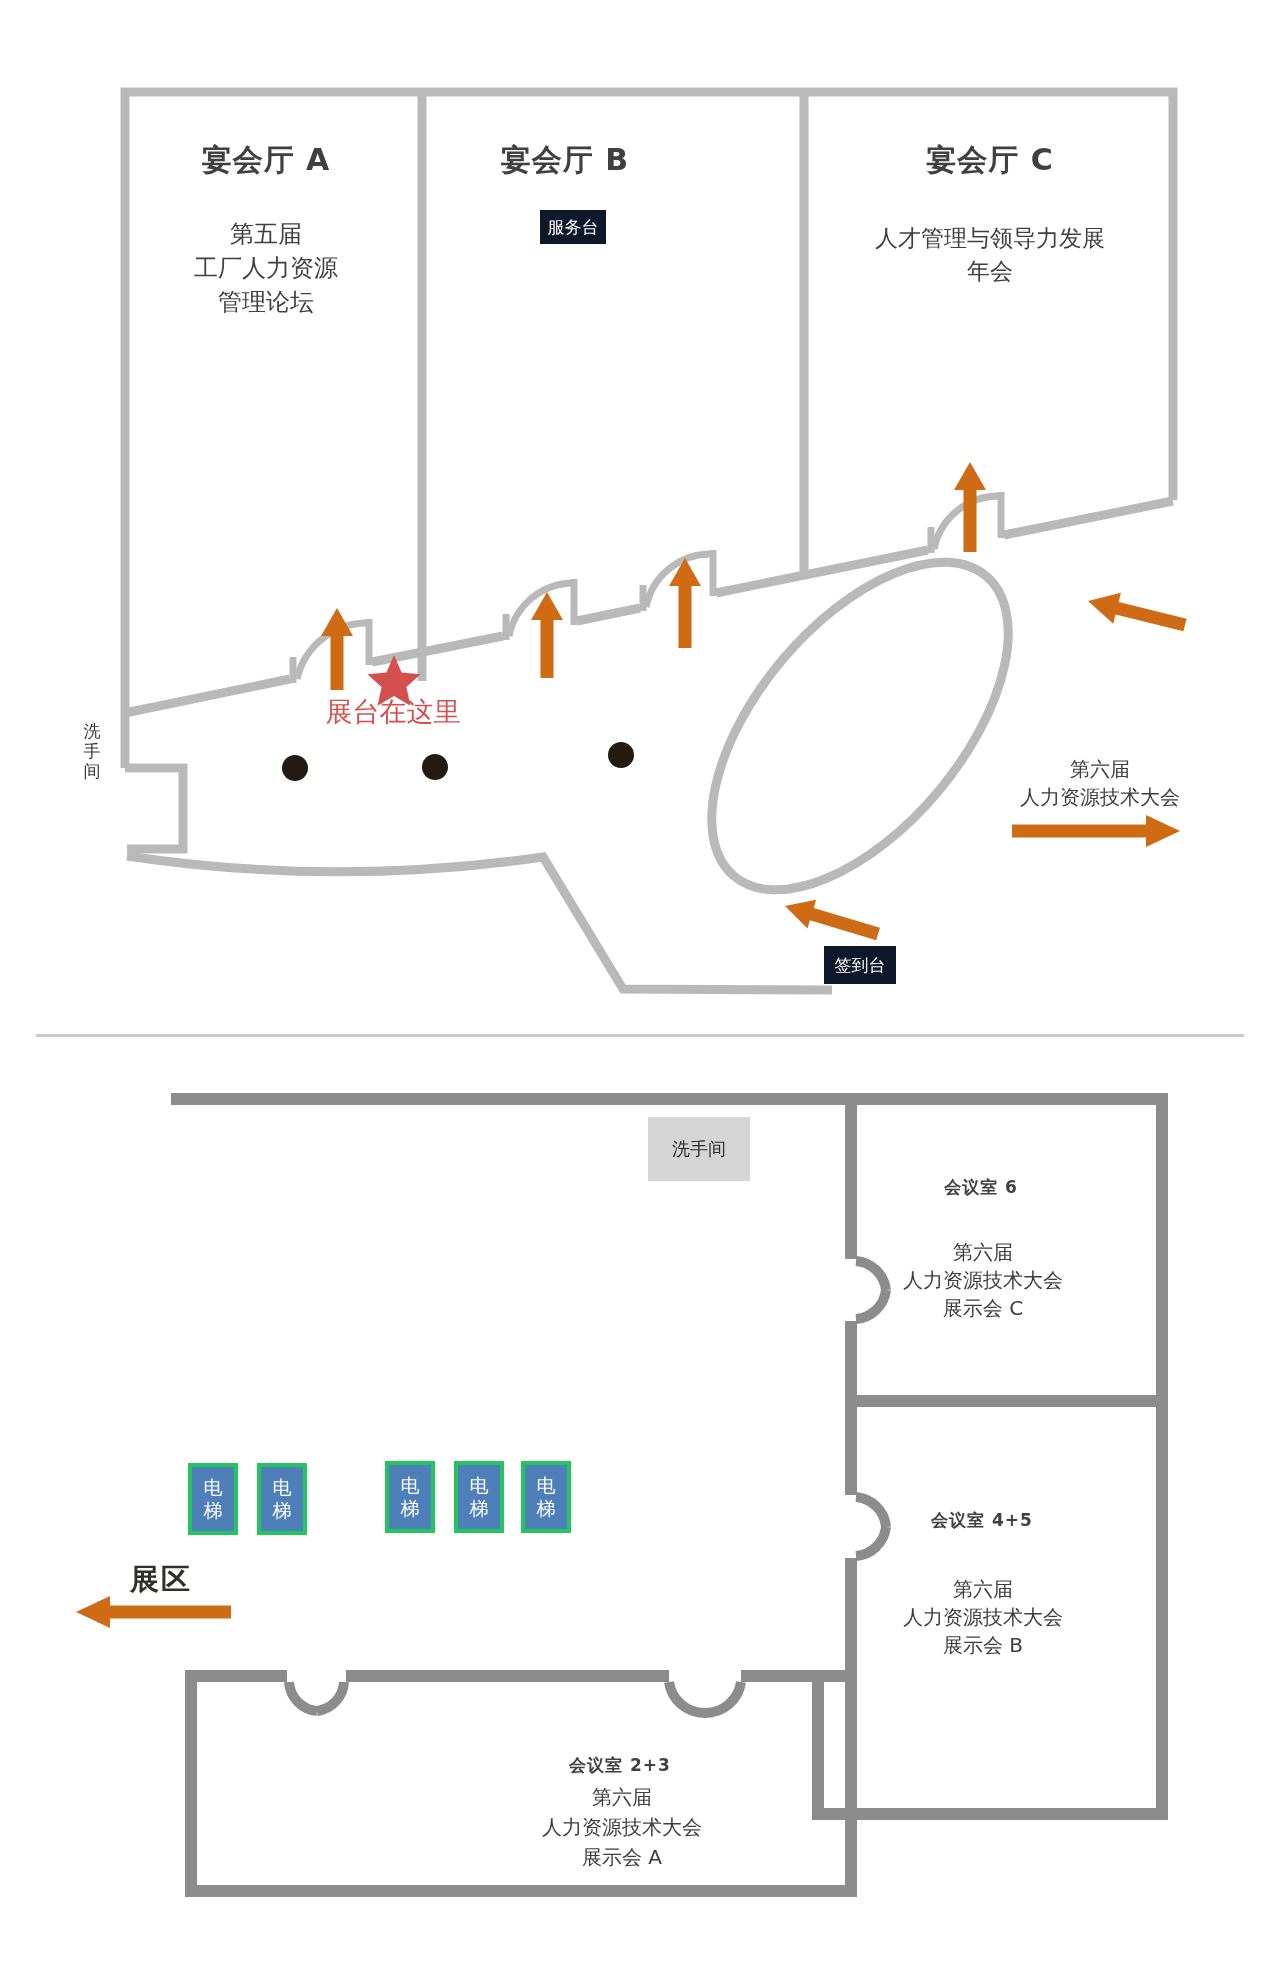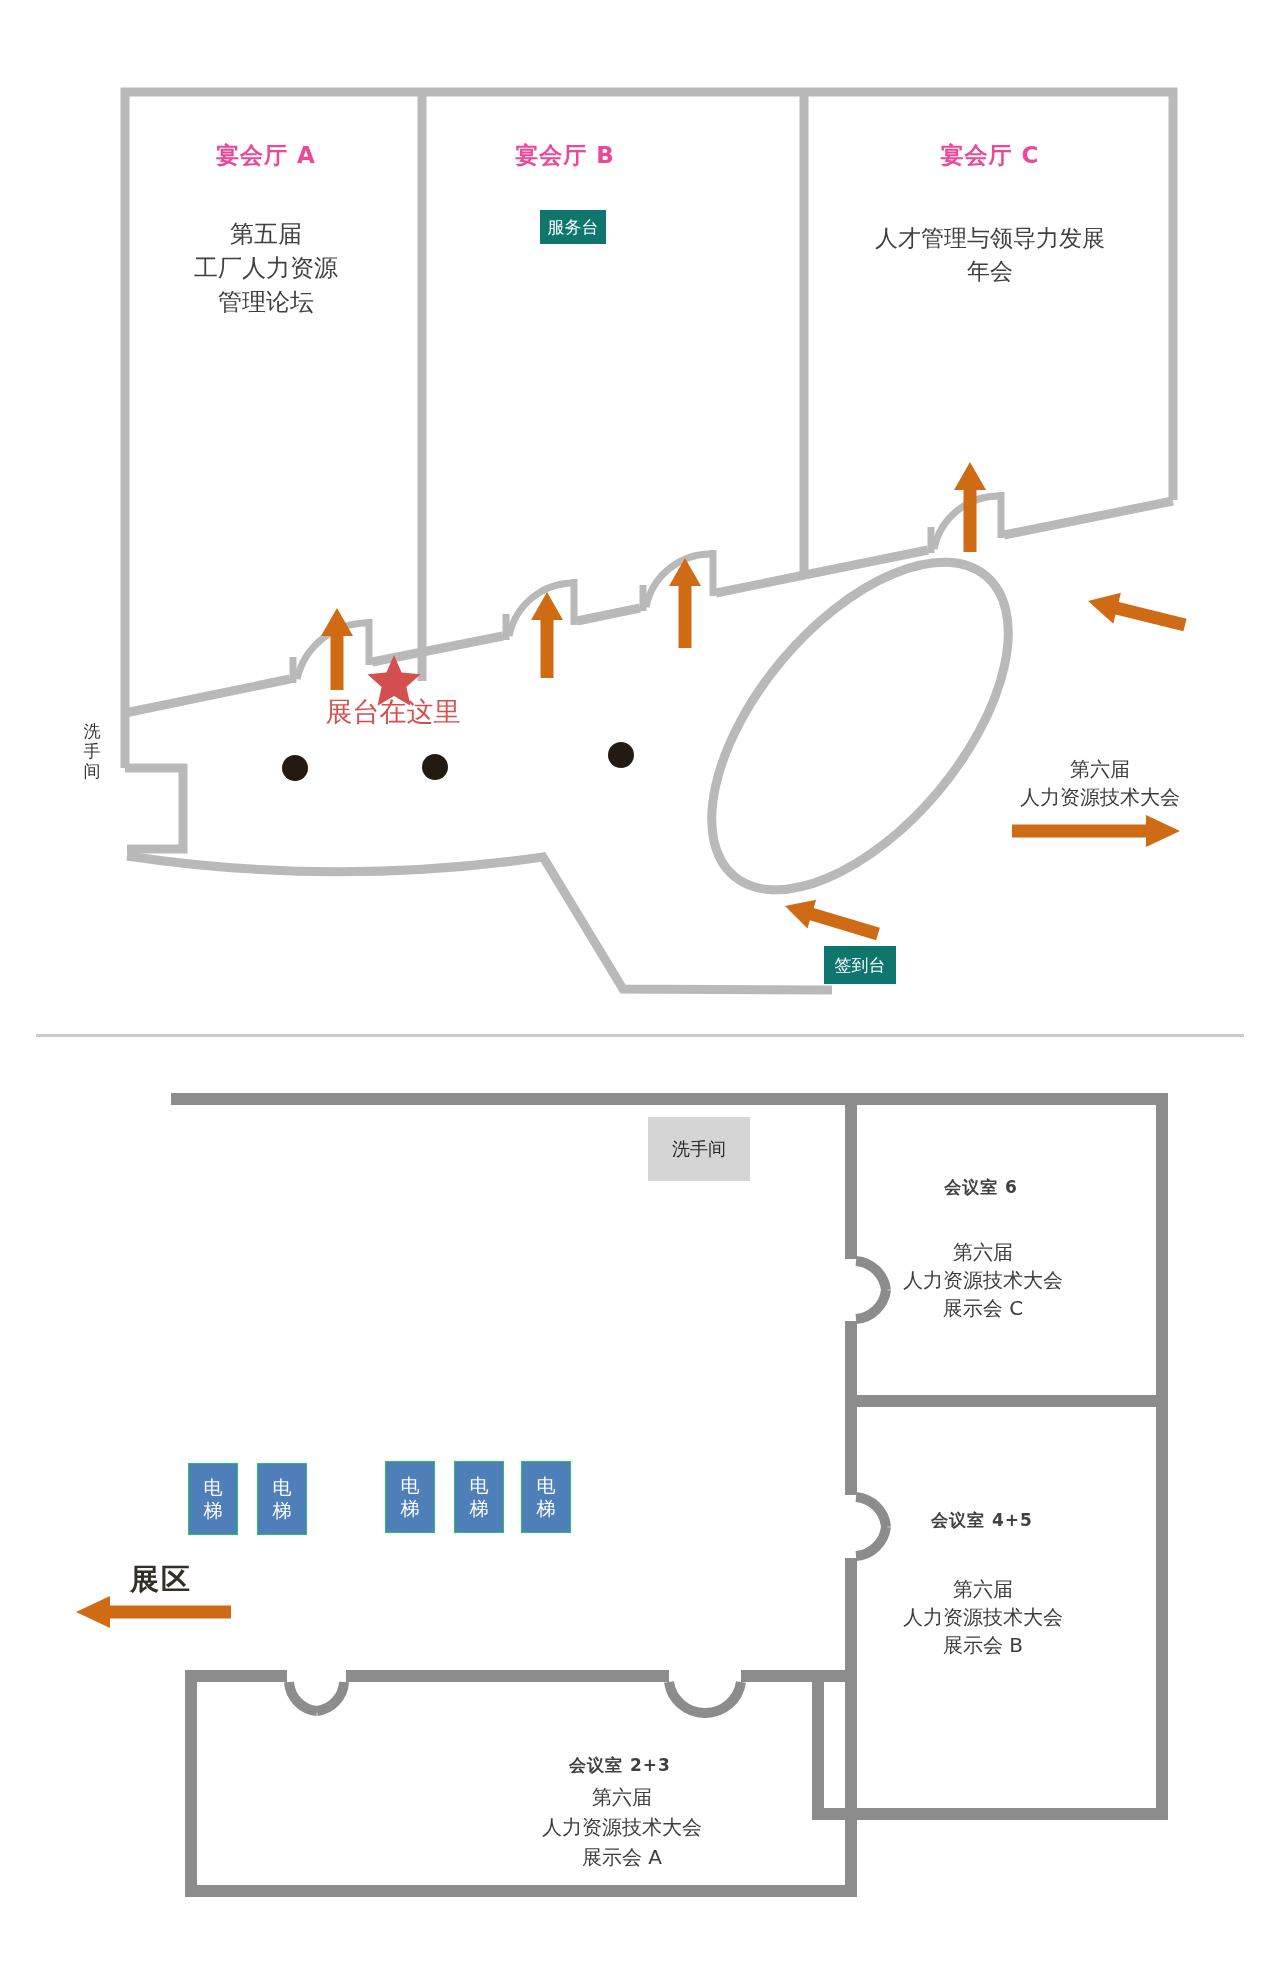--- a/index.html
+++ b/index.html
@@ -2,41 +2,41 @@
 <html><head>
 <meta charset="utf-8">
 <style>
   html,body{margin:0;padding:0;background:#ffffff;}
   #canvas{
     position:relative;width:1280px;height:1984px;background:#ffffff;overflow:hidden;
     font-family:"DejaVu Sans","Liberation Sans",sans-serif;
   }
   #plan-svg{position:absolute;left:0;top:0;}
   .lbl{position:absolute;text-align:center;}
-  .hall-title{font-size:23px;font-weight:bold;color:#ec4899;letter-spacing:1px;}
+  .hall-title{font-size:30px;font-weight:bold;color:#404040;letter-spacing:1px;}
   .room-title{font-size:17px;font-weight:bold;color:#404040;letter-spacing:1px;}
   .event{font-size:24px;color:#404040;line-height:34px;}
   .event2{font-size:20px;color:#3d3d3d;line-height:28px;}
   .badge-orange{
-    position:absolute;background:#0f766e;color:#ffffff;font-size:17px;
+    position:absolute;background:#0f172a;color:#ffffff;font-size:17px;
     display:flex;align-items:center;justify-content:center;
   }
   .badge-gray{
     position:absolute;background:#d5d5d5;color:#2b2b2b;font-size:18px;
     display:flex;align-items:center;justify-content:center;
   }
   .vtext{
     position:absolute;width:22px;word-break:break-all;line-height:20px;
     font-size:17px;color:#333333;text-align:center;
   }
   .booth-label{font-size:27px;color:#d4504e;font-weight:500;}
   .conf-note{font-size:20px;color:#3d3d3d;line-height:28px;}
   .exhibition{font-size:29px;font-weight:bold;color:#332e28;letter-spacing:2px;}
   .elevator{
-    position:absolute;width:50px;height:72px;background:#4f7fb8;border:1px solid #22c55e;
+    position:absolute;width:50px;height:72px;background:#4f7fb8;border:4px solid #22c55e;
     box-sizing:border-box;display:flex;align-items:center;justify-content:center;
   }
   .elevator span{
     display:block;width:22px;word-break:break-all;color:#ffffff;
     font-size:19px;line-height:23px;text-align:center;
   }
   .divider-line{position:absolute;left:36px;top:1034px;width:1208px;height:3px;background:#cccccc;}
 </style>
 </head>
 <body>

